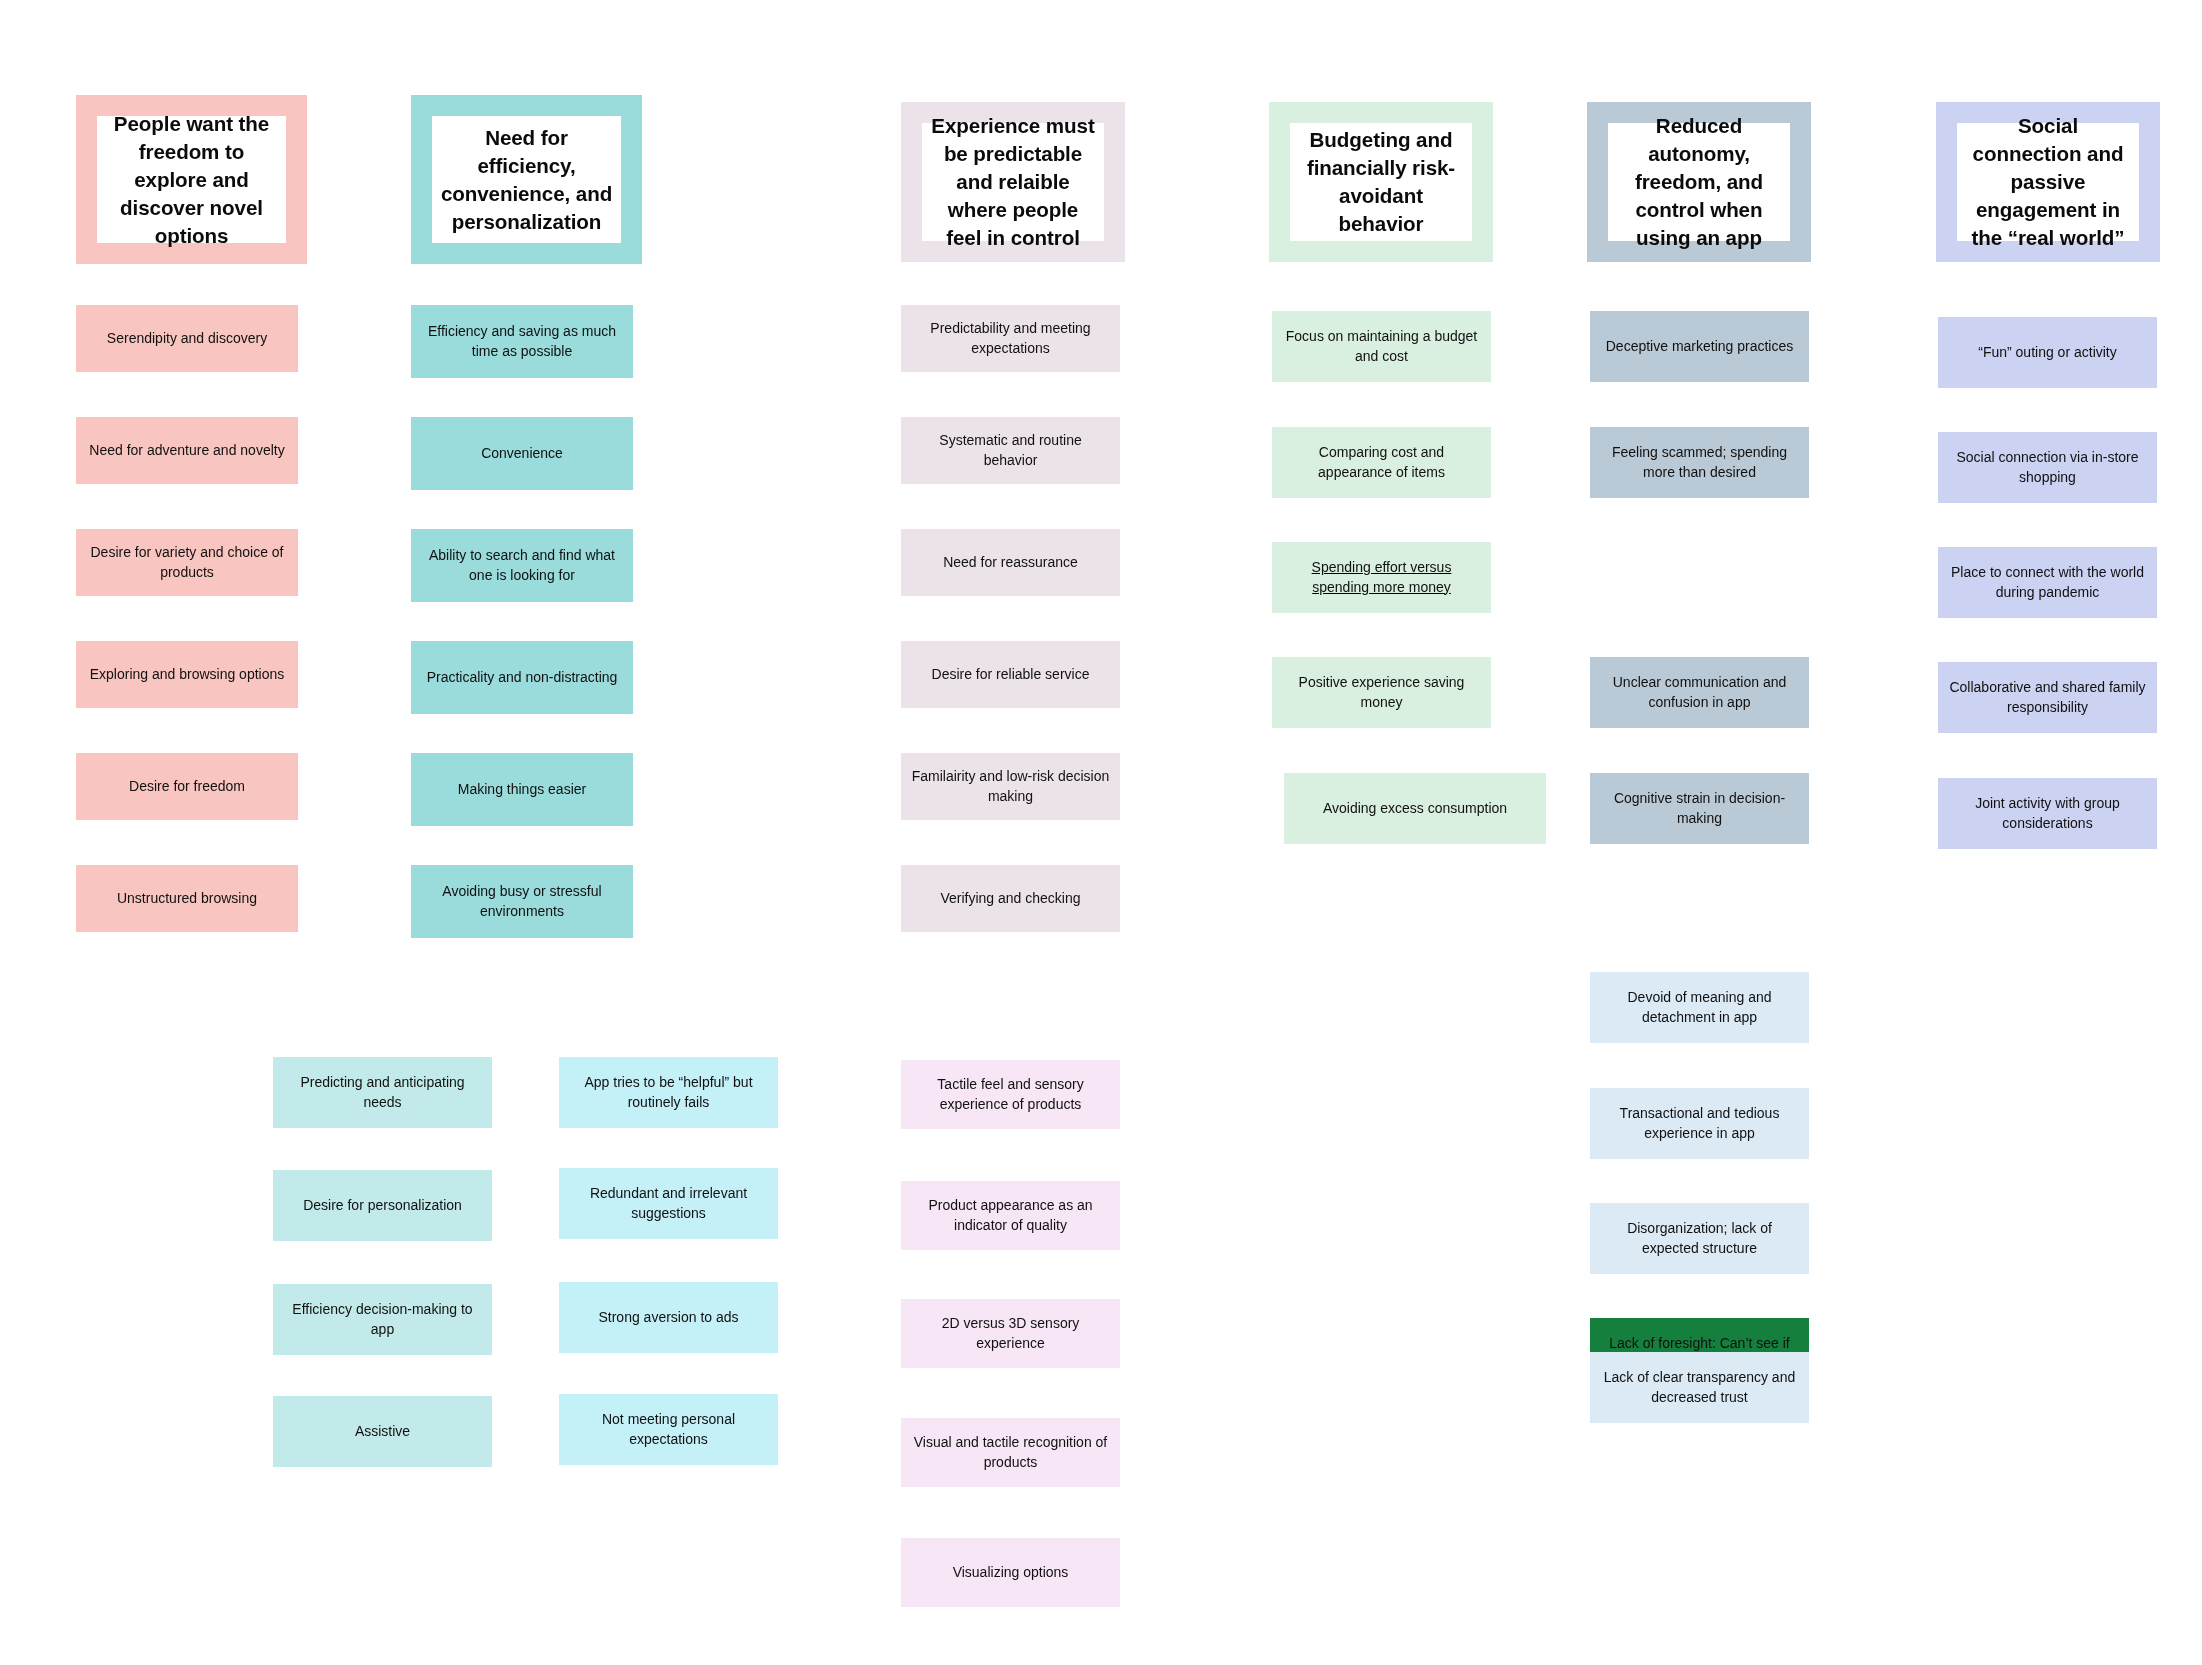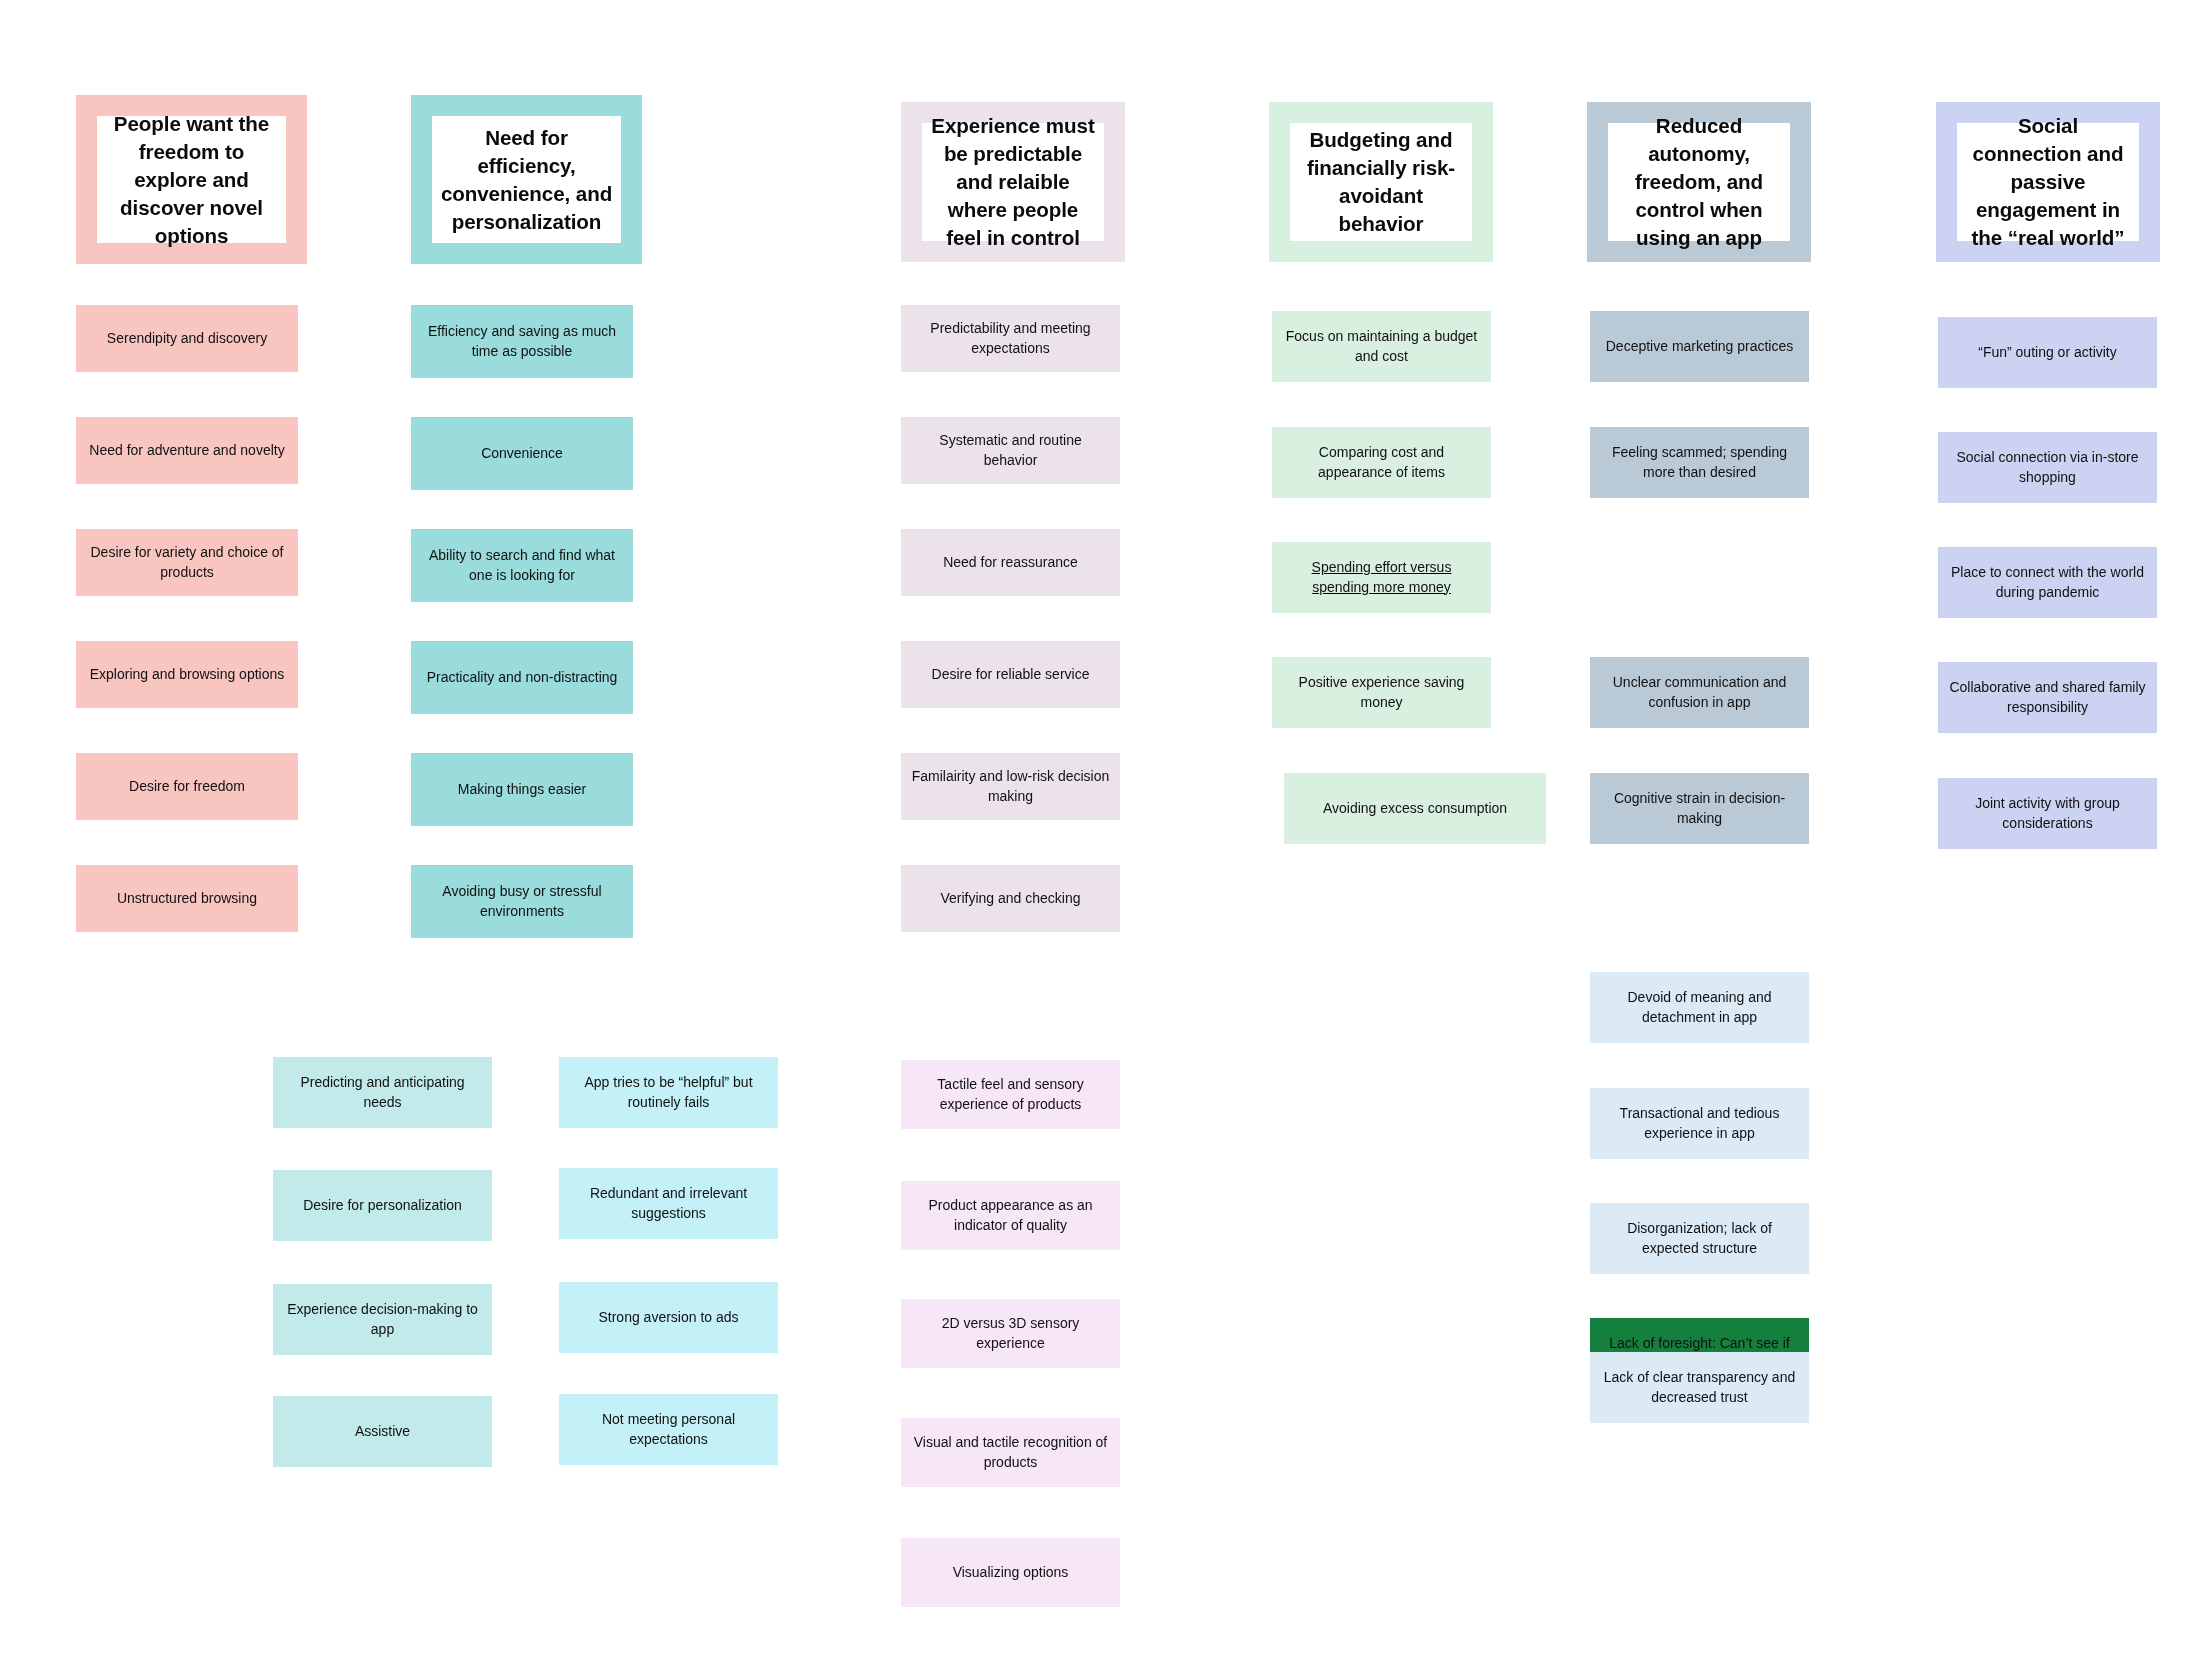--- a/index.html
+++ b/index.html
@@ -202,21 +202,21 @@
     <div class="txt">Joint activity with group considerations</div>
   </div>
 
   <div class="card" style="left:273px; top:1057px; width:219px; height:71px; background:#c2eaea;">
     <div class="txt">Predicting and anticipating needs</div>
   </div>
   <div class="card" style="left:273px; top:1170px; width:219px; height:71px; background:#c2eaea;">
     <div class="txt">Desire for personalization</div>
   </div>
   <div class="card" style="left:273px; top:1284px; width:219px; height:71px; background:#c2eaea;">
-    <div class="txt">Experience decision-making to app</div>
+    <div class="txt">Efficiency decision-making to app</div>
   </div>
   <div class="card" style="left:273px; top:1396px; width:219px; height:71px; background:#c2eaea;">
     <div class="txt">Assistive</div>
   </div>
 
   <div class="card" style="left:559px; top:1057px; width:219px; height:71px; background:#c4f0f7;">
     <div class="txt">App tries to be “helpful” but routinely fails</div>
   </div>
   <div class="card" style="left:559px; top:1168px; width:219px; height:71px; background:#c4f0f7;">
     <div class="txt">Redundant and irrelevant suggestions</div>

